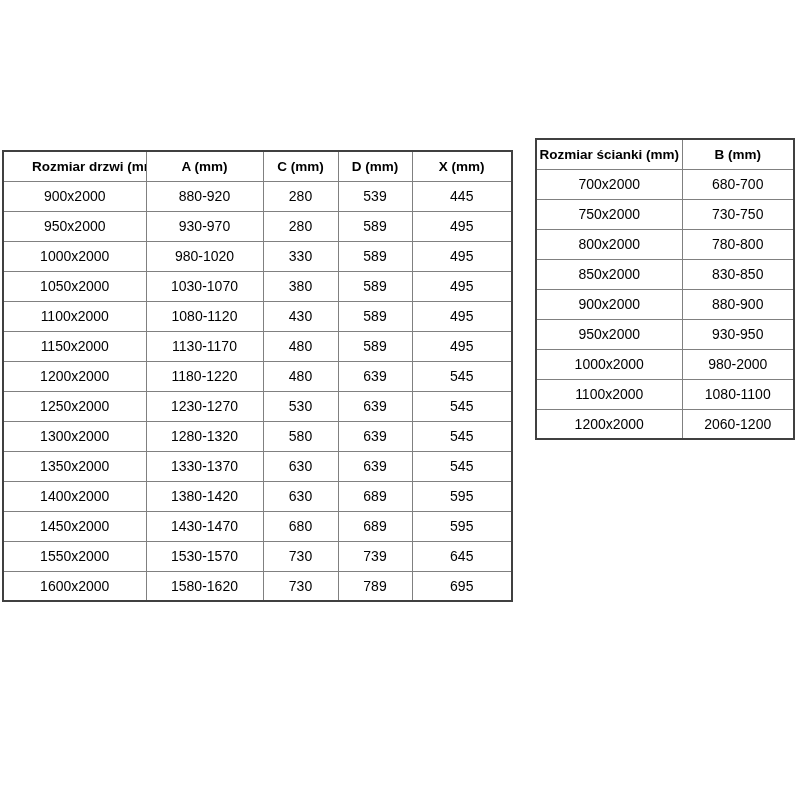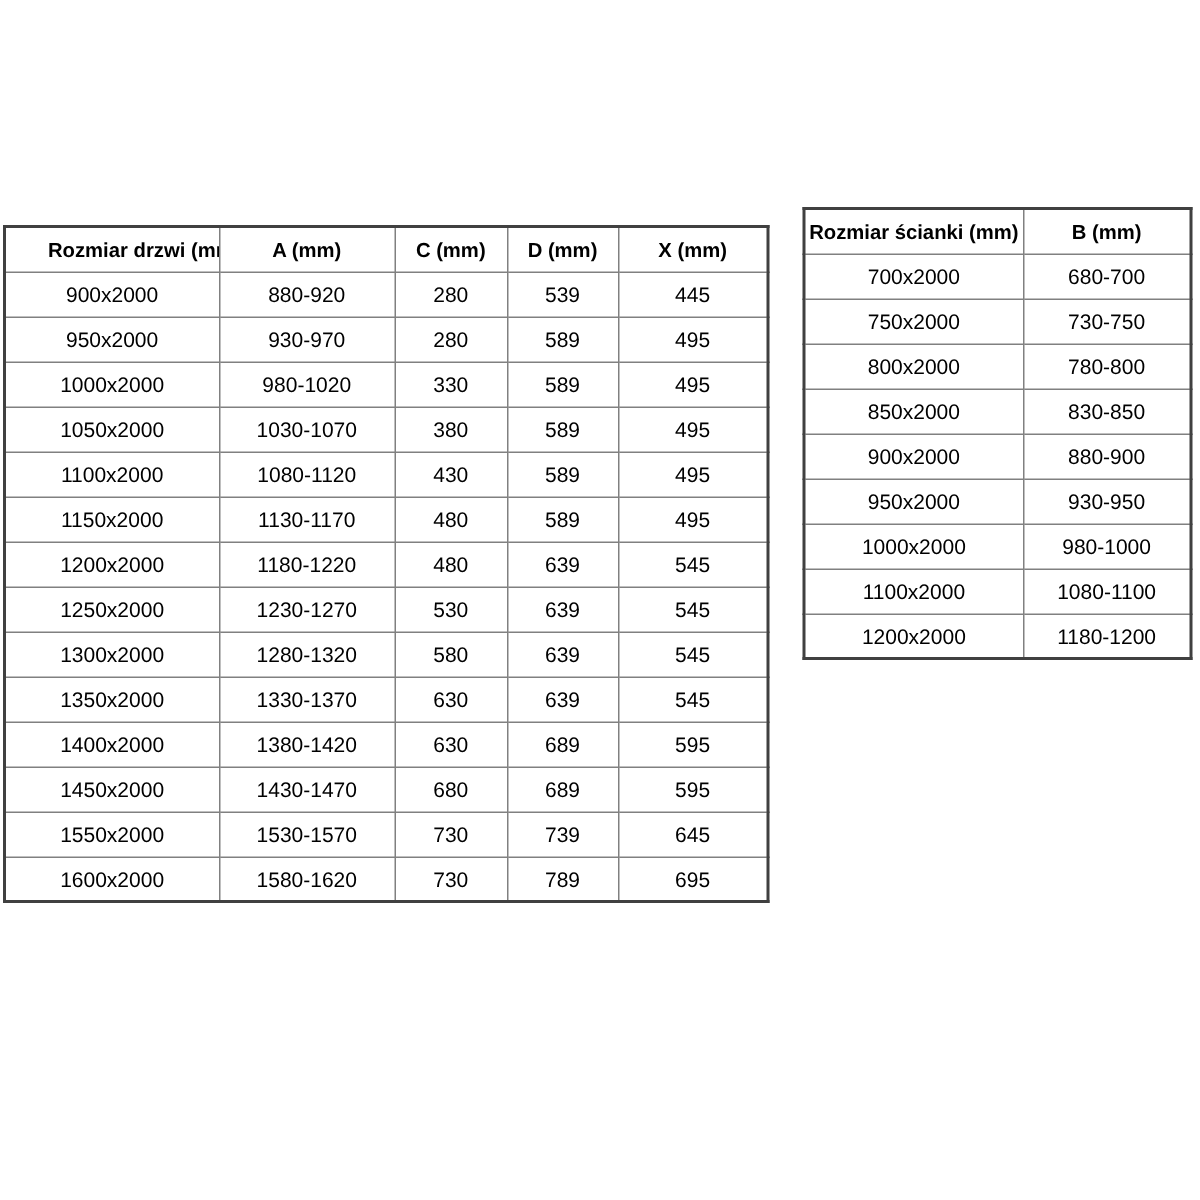--- a/index.html
+++ b/index.html
@@ -201,24 +201,24 @@
       <tr>
         <td>900x2000</td>
         <td>880-900</td>
       </tr>
       <tr>
         <td>950x2000</td>
         <td>930-950</td>
       </tr>
       <tr>
         <td>1000x2000</td>
-        <td>980-1000</td>
+        <td>980-2000</td>
       </tr>
       <tr>
         <td>1100x2000</td>
         <td>1080-1100</td>
       </tr>
       <tr>
         <td>1200x2000</td>
-        <td>1180-1200</td>
+        <td>2060-1200</td>
       </tr>
     </tbody>
   </table>
 
 </body></html>

